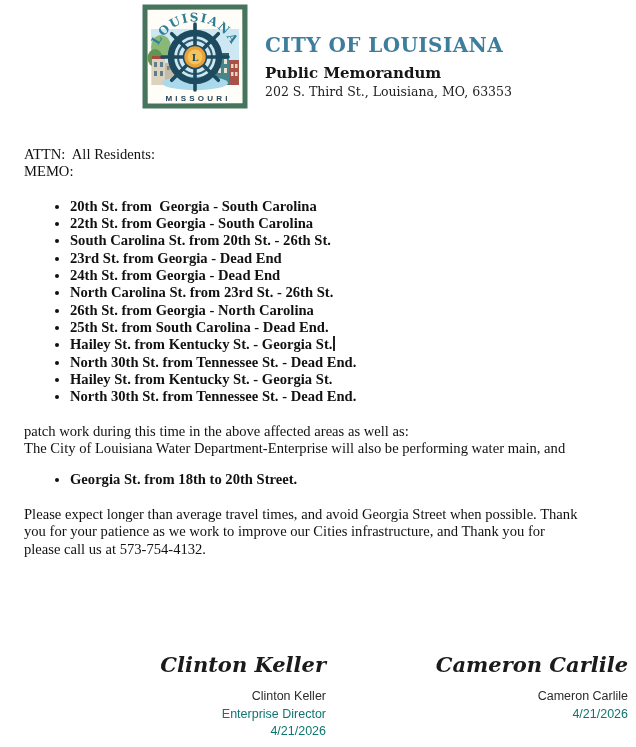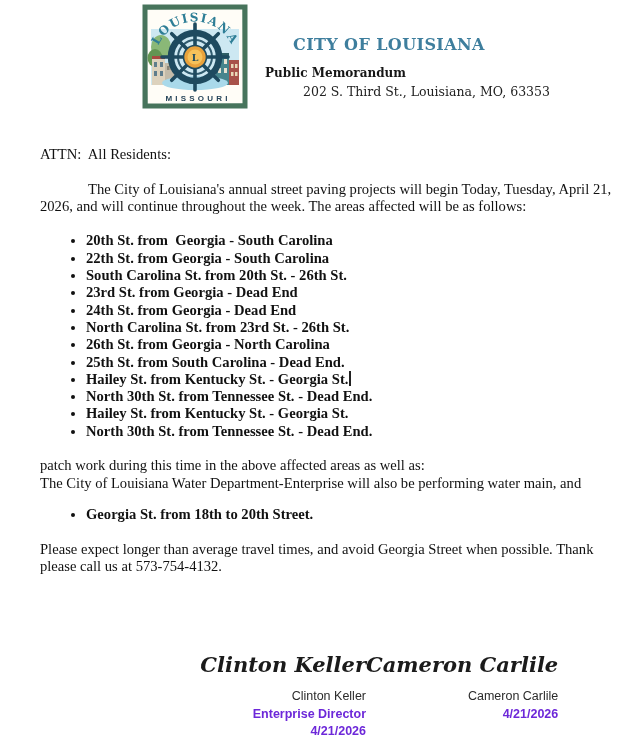--- a/index.html
+++ b/index.html
@@ -14,50 +14,48 @@
     color: #111111;
   }
 
   
   .header { position: absolute; left: 140px; top: 3px; display: flex; gap: 15px; }
   .logo { width: 110px; height: 107px; flex: 0 0 auto; }
   .header-text { padding-top: 29px; }
   .city-title {
     font-family: "DejaVu Serif", serif;
     font-weight: bold;
-    font-size: 16px;
+    font-size: 20px;
     line-height: 26px;
     letter-spacing: 0.4px;
     color: #3e7e9d;
     white-space: nowrap;
-    margin-left: 28px;
   }
   .doc-type {
     font-family: "DejaVu Serif", serif;
     font-weight: bold;
-    font-size: 12px;
+    font-size: 15px;
     line-height: 18px;
     margin-top: 6px;
     color: #161616;
     white-space: nowrap;
   }
   .address {
     font-family: "DejaVu Serif", serif;
     font-size: 12.5px;
     line-height: 15px;
     margin-top: 2px;
     color: #222222;
     white-space: nowrap;
-    margin-left: 38px;
   }
 
   
   .content {
     position: absolute;
-    left: 40px;
+    left: 24px;
     top: 146px;
     width: 588px;
     font-size: 14.6px;
     line-height: 17.3px;
   }
   .line, .para > div, li { white-space: pre-wrap; }
   .para { margin-top: 17.3px; }
   .para.indent-first > div:first-child { text-indent: 48px; }
   ul { list-style: disc; margin: 17.3px 0 0 0; padding-left: 46px; font-weight: bold; }
   ul.tight { margin-top: 14px; }
@@ -69,40 +67,40 @@
     background: #222222;
     vertical-align: -2px;
     margin-left: 1px;
   }
 
   
   .sig-row {
     position: absolute;
     left: 0; right: 8px; top: 648px;
     display: flex;
-    margin-left: 40px;
+    justify-content: space-between;
   }
   .sig-block { text-align: right; }
   .sig-block.left { width: 326px; }
   .sig-script {
     font-family: "DejaVu Serif", serif;
     font-style: italic;
     font-weight: bold;
     font-size: 21px;
     line-height: 34px;
     color: #1b1b1b;
     margin-bottom: 6px;
   }
   .sig-name, .sig-title, .sig-date {
     font-family: "Liberation Sans", sans-serif;
     font-size: 12.5px;
     line-height: 17.5px;
     color: #2b2b2b;
   }
-  .sig-title, .sig-date { font-weight: bold; color: #6d28d9; }
+  .sig-title, .sig-date { font-weight: normal; color: #0f766e; }
 </style>
 </head>
 <body>
 
 <div class="page">
 
   <div class="header">
 
     <svg class="logo" viewBox="0 0 110 107" xmlns="http://www.w3.org/2000/svg">
 
@@ -169,25 +167,22 @@
 
     <div class="header-text">
       <div class="city-title">CITY OF LOUISIANA</div>
       <div class="doc-type">Public Memorandum</div>
       <div class="address">202 S. Third St., Louisiana, MO, 63353</div>
     </div>
   </div>
 
   <div class="content">
     <div class="line">ATTN:  All Residents:</div>
-
-    <div class="para indent-first">
-        <div>The City of Louisiana's annual street paving projects will begin Today, Tuesday, April 21,</div>
-        <div>2026, and will continue throughout the week. The areas affected will be as follows:</div>
-      </div>
+    <div class="line">MEMO:</div>
+
 
     <ul>
         <li>20th St. from  Georgia - South Carolina</li>
         <li>22th St. from Georgia - South Carolina</li>
         <li>South Carolina St. from 20th St. - 26th St.</li>
         <li>23rd St. from Georgia - Dead End</li>
         <li>24th St. from Georgia - Dead End</li>
         <li>North Carolina St. from 23rd St. - 26th St.</li>
         <li>26th St. from Georgia - North Carolina</li>
         <li>25th St. from South Carolina - Dead End.</li>
@@ -201,20 +196,21 @@
         <div>patch work during this time in the above affected areas as well as:</div>
         <div>The City of Louisiana Water Department-Enterprise will also be performing water main, and</div>
       </div>
 
     <ul class="tight">
         <li>Georgia St. from 18th to 20th Street.</li>
       </ul>
 
     <div class="para">
         <div>Please expect longer than average travel times, and avoid Georgia Street when possible. Thank</div>
+        <div>you for your patience as we work to improve our Cities infrastructure, and Thank you for</div>
         <div>please call us at 573-754-4132.</div>
       </div>
   </div>
 
   <div class="sig-row">
     <div class="sig-block left">
       <div class="sig-script">Clinton Keller</div>
       <div class="sig-name">Clinton Keller</div>
       <div class="sig-title">Enterprise Director</div>
       <div class="sig-date">4/21/2026</div>

